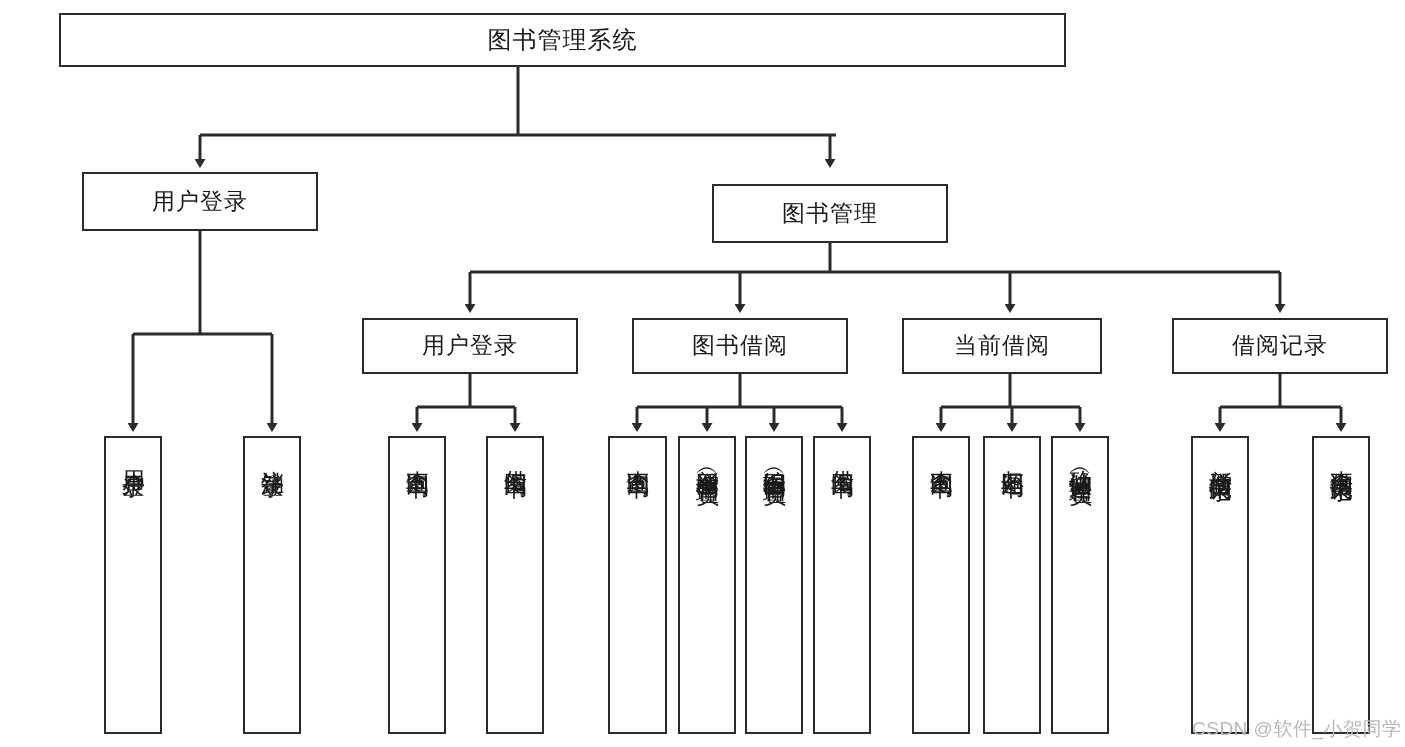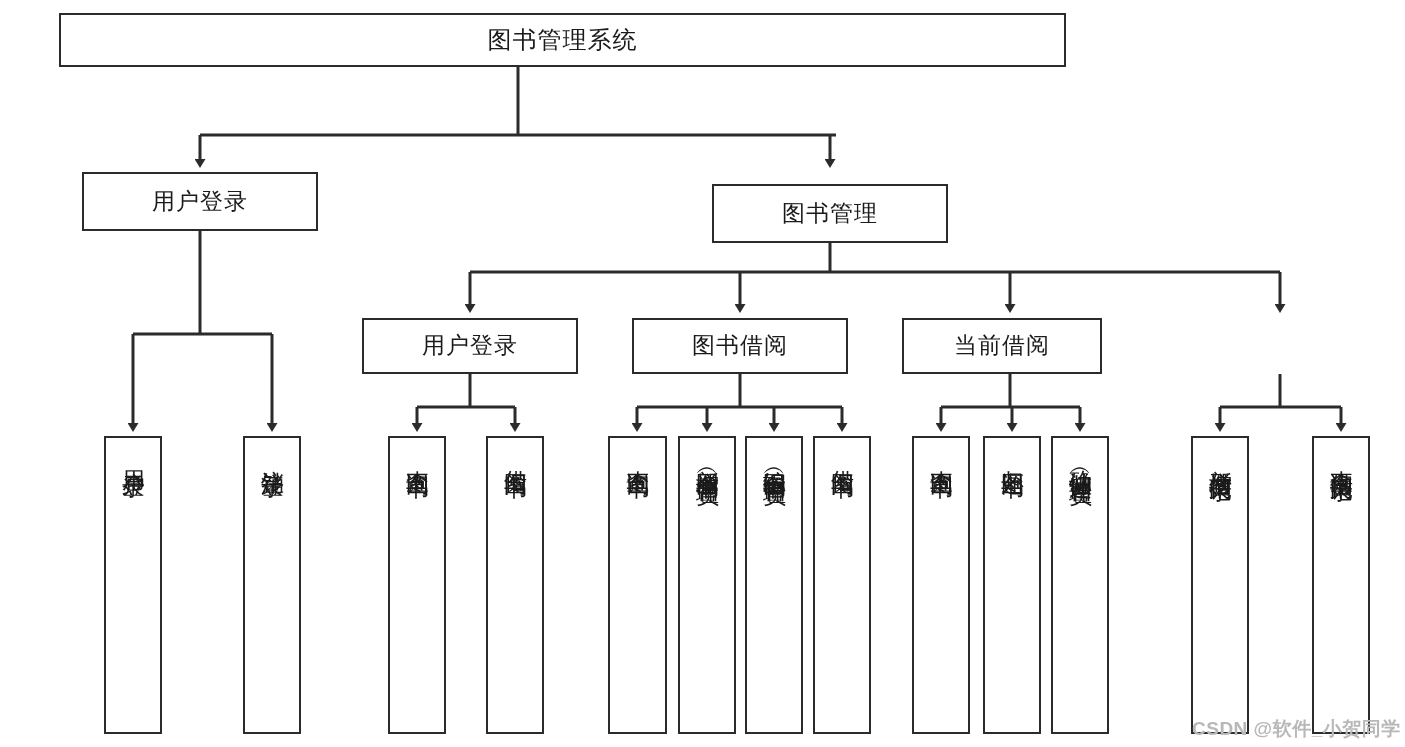--- a/index.html
+++ b/index.html
@@ -58,21 +58,20 @@
     letter-spacing: 2px;
     white-space: nowrap;
     display: block;
   }
   .watermark {
     position: absolute;
     font-size: 19px;
     color: #b8b8b8;
     letter-spacing: 0.5px;
     white-space: nowrap;
-    font-weight: bold;
   }
 </style>
 </head>
 <body>
 
 <div id="canvas">
 
   <svg class="connectors" viewBox="0 0 1405 747" xmlns="http://www.w3.org/2000/svg">
     <defs>
       <marker id="arrow" markerWidth="9" markerHeight="11" refX="1" refY="5.5" orient="auto" markerUnits="userSpaceOnUse">
@@ -136,20 +135,23 @@
 
   <div class="node node-h" style="left:362px; top:318px; width:216px; height:56px;">
     <span>用户登录</span>
   </div>
   <div class="node node-h" style="left:632px; top:318px; width:216px; height:56px;">
     <span>图书借阅</span>
   </div>
   <div class="node node-h" style="left:902px; top:318px; width:200px; height:56px;">
     <span>当前借阅</span>
   </div>
+  <div class="node node-h" style="left:1172px; top:318px; width:216px; height:56px;">
+    <span>借阅记录</span>
+  </div>
 
   <div class="node node-v" style="left:104px; top:436px; width:58px; height:298px;">
     <span class="vtext">用户登录</span>
   </div>
   <div class="node node-v" style="left:243px; top:436px; width:58px; height:298px;">
     <span class="vtext">注销登录</span>
   </div>
   <div class="node node-v" style="left:388px; top:436px; width:58px; height:298px;">
     <span class="vtext">查询图书</span>
   </div>

